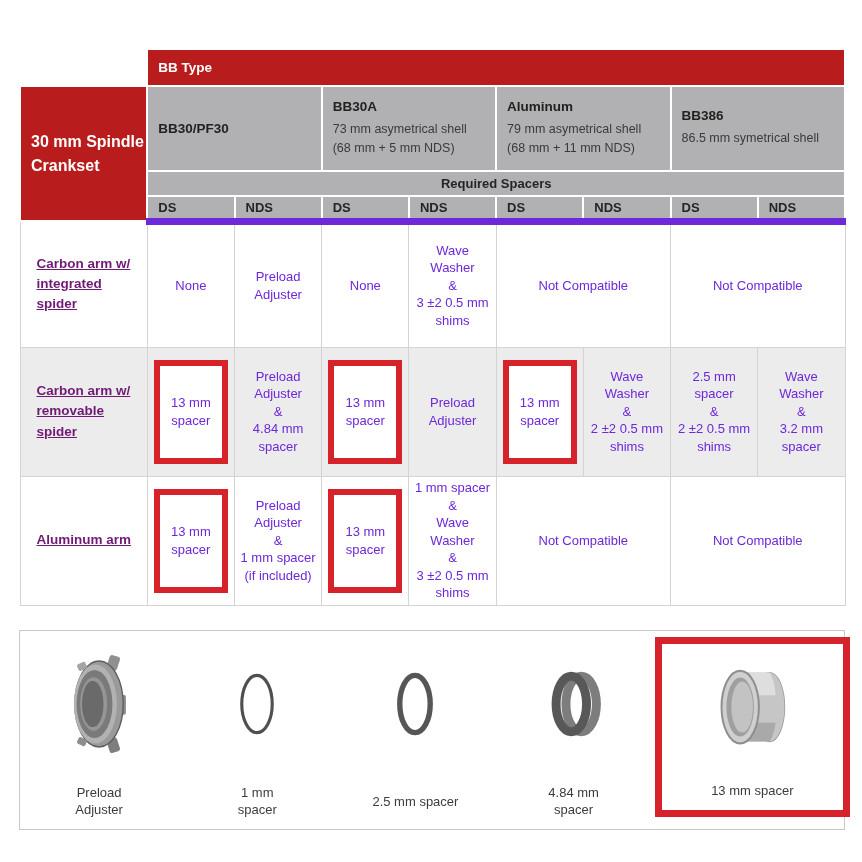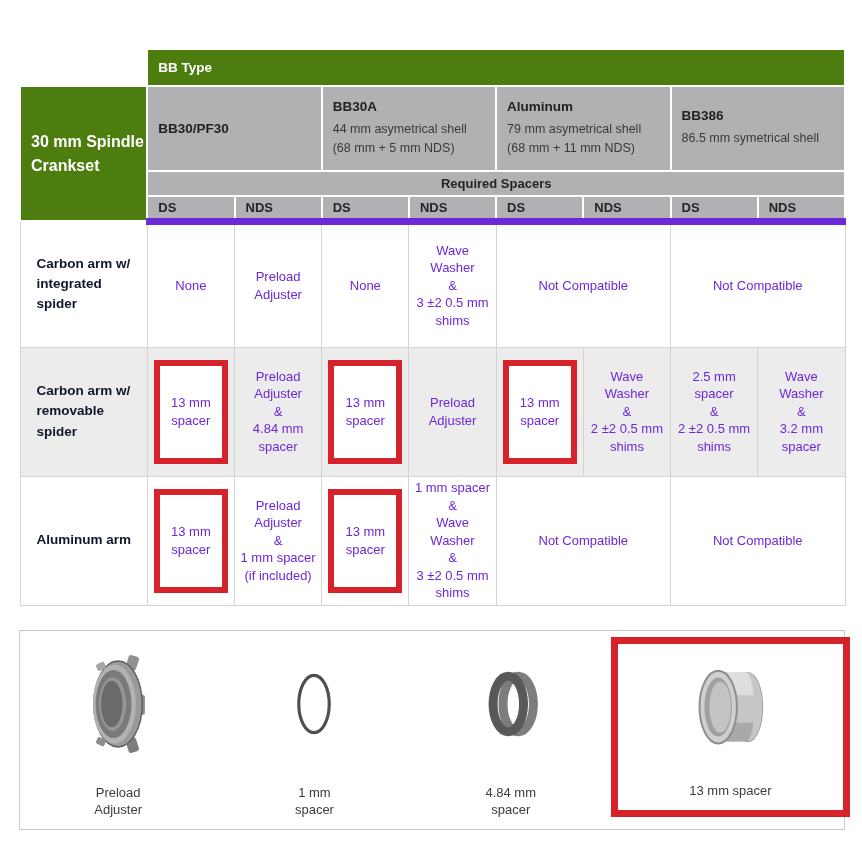--- a/index.html
+++ b/index.html
@@ -10,38 +10,39 @@
   
   table.compat{
     position:absolute;left:19px;top:48px;width:827px;
     border-collapse:collapse;table-layout:fixed;
   }
   col.c-label{width:127px;}
   col.c-data{width:87px;}
   td,th{padding:0;vertical-align:middle;}
   .blank{border:none;background:#fff;}
   .th-black{
-    background:#4d7c0f;color:#fff;text-align:left;font-weight:bold;
+    background:#b91c1c;color:#fff;text-align:left;font-weight:bold;
     border:2px solid #fff;
   }
   .bbtype-bar{font-size:13.5px;padding-left:10px;height:33px;}
   .spindle{font-size:16px;padding-left:10px;line-height:1.5;white-space:pre-line;}
   .th-gray{
     background:#b1b1b3;color:#252527;text-align:left;font-weight:bold;
     border:2px solid #fff;font-size:13px;
   }
   .bbname-cell{padding:8px 10px;}
   .bb-name{font-size:13.5px;font-weight:bold;color:#222;}
   .bb-desc{font-size:12.5px;font-weight:normal;color:#3a3a3c;margin-top:6px;line-height:1.55;white-space:pre-line;}
   .req-cell{text-align:center;}
   .ds-cell{padding-left:10px;border-bottom:7px solid #6d28d9;}
   .rowlabel{
-    background:#fff;text-align:left;font-size:13.5px;font-weight:bold;color:#0f172a;
+    background:#fff;text-align:left;font-size:13.5px;font-weight:bold;color:#701a75;
     padding-left:16px;padding-right:8px;line-height:1.5;border:1px solid #d4d4d4;
     white-space:pre-line;
+    text-decoration:underline;
   }
   td.cell{
     background:#fff;border:1px solid #d4d4d4;text-align:center;
     font-size:13px;color:#6d28d9;line-height:1.35;
   }
   tr.shade td.cell, tr.shade .rowlabel{background:#ececec;}
   .cell-text{white-space:pre-line;display:inline-block;}
   .hl{
     width:62px;height:92px;margin:12px auto;background:#fff;
     border:6px solid #d6222b;display:flex;align-items:center;justify-content:center;
@@ -88,21 +89,21 @@
       <th class="th-black bbtype-bar" colspan="8">BB Type</th>
     </tr>
     <tr style="height:85px">
       <th class="th-black spindle" rowspan="3">30 mm Spindle
 Crankset</th>
       <th class="th-gray bbname-cell" colspan="2">
         <div class="bb-name">BB30/PF30</div>
       </th>
       <th class="th-gray bbname-cell" colspan="2">
         <div class="bb-name">BB30A</div>
-        <div class="bb-desc">44 mm asymetrical shell
+        <div class="bb-desc">73 mm asymetrical shell
 (68 mm + 5 mm NDS)</div>
       </th>
       <th class="th-gray bbname-cell" colspan="2">
         <div class="bb-name">Aluminum</div>
         <div class="bb-desc">79 mm asymetrical shell
 (68 mm + 11 mm NDS)</div>
       </th>
       <th class="th-gray bbname-cell" colspan="2">
         <div class="bb-name">BB386</div>
         <div class="bb-desc">86.5 mm symetrical shell</div>
@@ -241,20 +242,28 @@
     <div class="part">
       <div class="part-img">
         <svg width="86" height="118" viewBox="0 0 96 120">
           <ellipse cx="48" cy="60" rx="17" ry="32" fill="none" stroke="#4f4f4f" stroke-width="3.5"></ellipse>
         </svg>
       </div>
       <div class="part-label">1 mm
 spacer</div>
     </div>
 
+    <div class="part">
+      <div class="part-img">
+        <svg width="86" height="118" viewBox="0 0 96 120">
+          <ellipse cx="48" cy="60" rx="17" ry="32" fill="none" stroke="#565656" stroke-width="6"></ellipse>
+        </svg>
+      </div>
+      <div class="part-label">2.5 mm spacer</div>
+    </div>
 
 
     <div class="part">
       <div class="part-img">
         <svg width="86" height="118" viewBox="0 0 96 120">
           <ellipse cx="56" cy="60" rx="17" ry="31" fill="none" stroke="#7d7d7d" stroke-width="10"></ellipse>
           <ellipse cx="45" cy="60" rx="17" ry="31" fill="none" stroke="#585858" stroke-width="10"></ellipse>
         </svg>
       </div>
       <div class="part-label">4.84 mm

